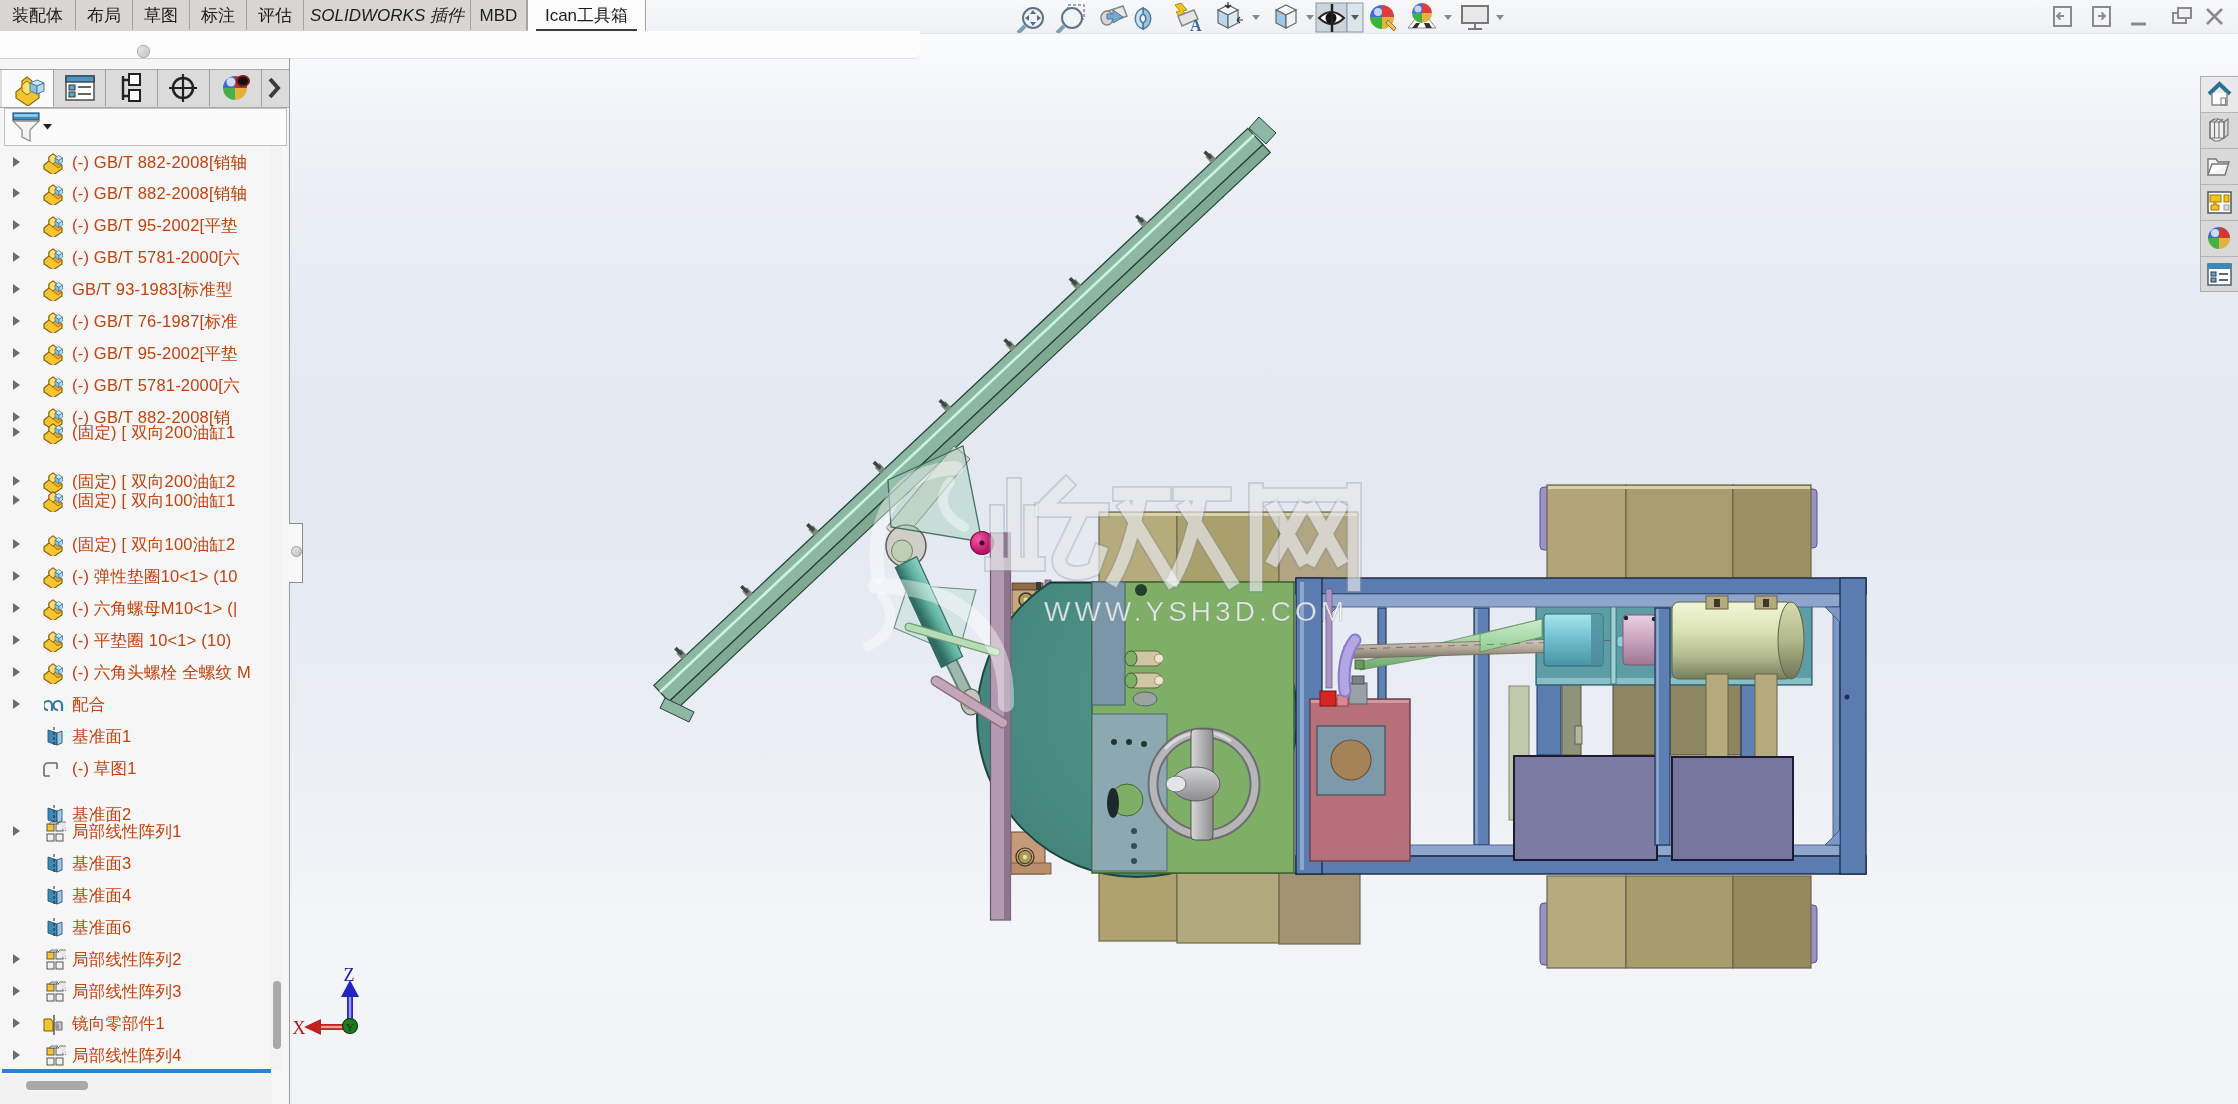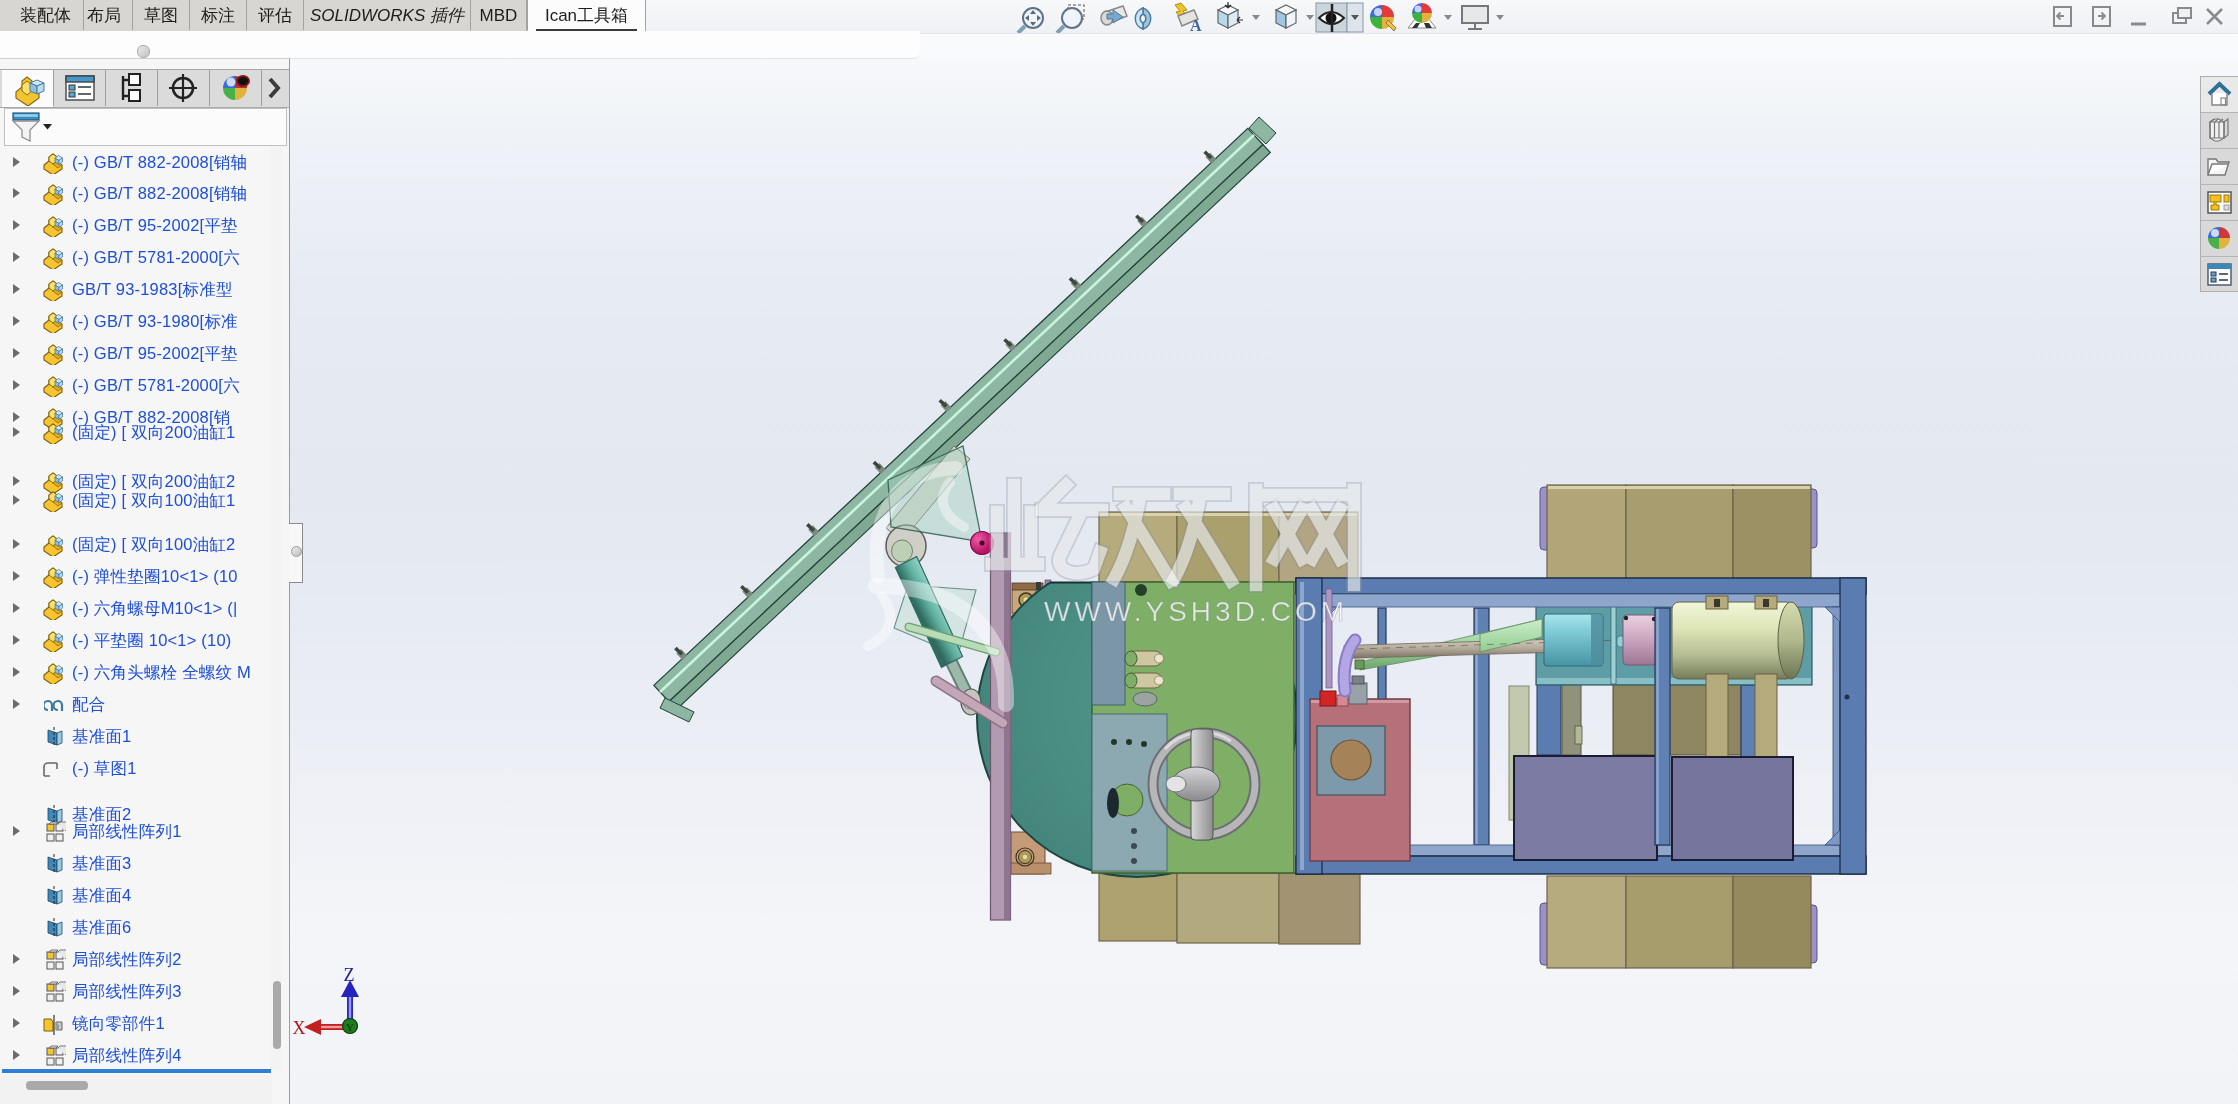--- a/index.html
+++ b/index.html
@@ -10,21 +10,21 @@
 .tab{position:absolute;top:0;height:30px;border-right:1px solid #a5a3a0;color:#1c1c1c;font-size:17px;line-height:31px;text-align:center;}
 .tab.active{background:#fcfcfc;height:33px;border-right:1px solid #a5a3a0;border-left:1px solid #a5a3a0;}
 #cmdstrip{position:absolute;left:0;top:31px;width:920px;height:27px;background:#fdfdfd;border-bottom:1px solid #e2e3e6;border-radius:0 0 6px 0;}
 #panel{position:absolute;left:0;top:58px;width:289px;height:1046px;background:#f6f6f6;border-right:1px solid #9b9b9b;border-top:1px solid #cfcfcf;}
 #ptabs{position:absolute;left:0;top:10px;width:289px;height:37px;background:#dbdbdb;border-top:1px solid #a8a8a8;border-bottom:1px solid #a8a8a8;}
 .ptab{position:absolute;top:0;width:51px;height:36px;border-right:1px solid #a0a0a0;background:#dbdbdb;}
 .ptab.active{background:#fbfbfb;border-bottom:1px solid #fbfbfb;}
 #filterbox{position:absolute;left:4px;top:49px;width:281px;height:36px;background:#fbfbfb;border:1px solid #c0c0c0;}
 #tree{position:absolute;left:0;top:87px;width:263px;height:924px;overflow:hidden;}
 .row{position:absolute;left:0;height:32px;width:263px;overflow:hidden;white-space:nowrap;}
-.row .txt{position:absolute;left:72px;top:5px;font-size:16.5px;color:#1d4ed8;letter-spacing:0.2px;}
+.row .txt{position:absolute;left:72px;top:5px;font-size:16.5px;color:#c2410c;letter-spacing:0.2px;}
 .exp{position:absolute;left:13px;top:10px;width:0;height:0;border-left:7px solid #6d6d6d;border-top:5.5px solid transparent;border-bottom:5.5px solid transparent;}
 .vsb{position:absolute;left:270px;top:87px;width:12px;height:924px;background:#f3f3f3;}
 .vthumb{position:absolute;left:272.5px;top:922px;width:8px;height:68px;background:#a9a9a9;border-radius:4px;}
 #bluebar{position:absolute;left:2px;top:1010px;width:269px;height:3.5px;background:#2f7fd6;}
 #hsb{position:absolute;left:0px;top:1016px;width:272px;height:30px;background:#f2f2f2;}
 #hthumb{position:absolute;left:26px;top:6px;width:62px;height:9px;background:#a9a9a9;border-radius:4px;}
 #taskpane{position:absolute;left:2200px;top:76px;width:38px;height:216px;background:#d9d9d9;border:1px solid #aeaeae;border-right:none;box-sizing:border-box;}
 .tcell{position:absolute;left:0;width:37px;height:36px;border-bottom:1px solid #b5b5b5;box-sizing:border-box;}
 svg{display:block}
 #mach{position:absolute;left:0;top:0;}
@@ -330,21 +330,21 @@
     <line x1="348" y1="1027" x2="320" y2="1027" stroke="#ee9a9a" stroke-width="2.4"></line>
     <polygon points="304,1027 321,1019 321,1035" fill="#c02020"></polygon>
     <circle cx="350" cy="1026" r="7.5" fill="#1e7a1e" stroke="#0c3c0c" stroke-width="1.2"></circle>
     <text x="350" y="1031" text-anchor="middle" font-size="11" fill="#063806" font-family="Liberation Serif">Y</text>
     <text x="349" y="981" text-anchor="middle" font-size="18" fill="#1c1c9c" font-family="Liberation Serif">Z</text>
     <text x="299" y="1034" text-anchor="middle" font-size="18" fill="#b01818" font-family="Liberation Serif">X</text>
   </g>
   </svg>
   <div id="topbar">
     <div class="tabs" style="left:0;width:646px;">
-      <div class="tab" style="left:8px;width:75px;">装配体</div>
+      <div class="tab" style="left:0;width:75px;">装配体</div>
       <div class="tab" style="left:76px;width:56px;">布局</div>
       <div class="tab" style="left:133px;width:56px;">草图</div>
       <div class="tab" style="left:190px;width:56px;">标注</div>
       <div class="tab" style="left:247px;width:56px;">评估</div>
       <div class="tab" style="left:304px;width:166px;font-style:italic;">SOLIDWORKS 插件</div>
       <div class="tab" style="left:471px;width:55px;">MBD</div>
       <div class="tab active" style="left:527px;width:117px;">Ican工具箱<div style="position:absolute;left:8px;right:8px;bottom:2px;height:2px;background:#3a3a3a;"></div></div>
     </div>
     <svg width="500" height="33" viewBox="0 0 500 33" style="position:absolute;left:1010px;top:0;">
       <g fill="none" stroke="#5f7287" stroke-width="2">
@@ -580,21 +580,21 @@
           <svg width="22" height="22" style="position:absolute;left:42px;top:5px">
             <use href="#ipart"></use>
           </svg>
           <div class="txt">GB/T 93-1983[标准型</div>
         </div>
       <div class="row" style="top:160px">
           <div class="exp"></div>
           <svg width="22" height="22" style="position:absolute;left:42px;top:5px">
             <use href="#ipart"></use>
           </svg>
-          <div class="txt">(-) GB/T 93-1980[标准</div>
+          <div class="txt">(-) GB/T 76-1987[标准</div>
         </div>
       <div class="row" style="top:191.9px">
           <div class="exp"></div>
           <svg width="22" height="22" style="position:absolute;left:42px;top:5px">
             <use href="#ipart"></use>
           </svg>
           <div class="txt">(-) GB/T 95-2002[平垫</div>
         </div>
       <div class="row" style="top:223.8px">
           <div class="exp"></div>

